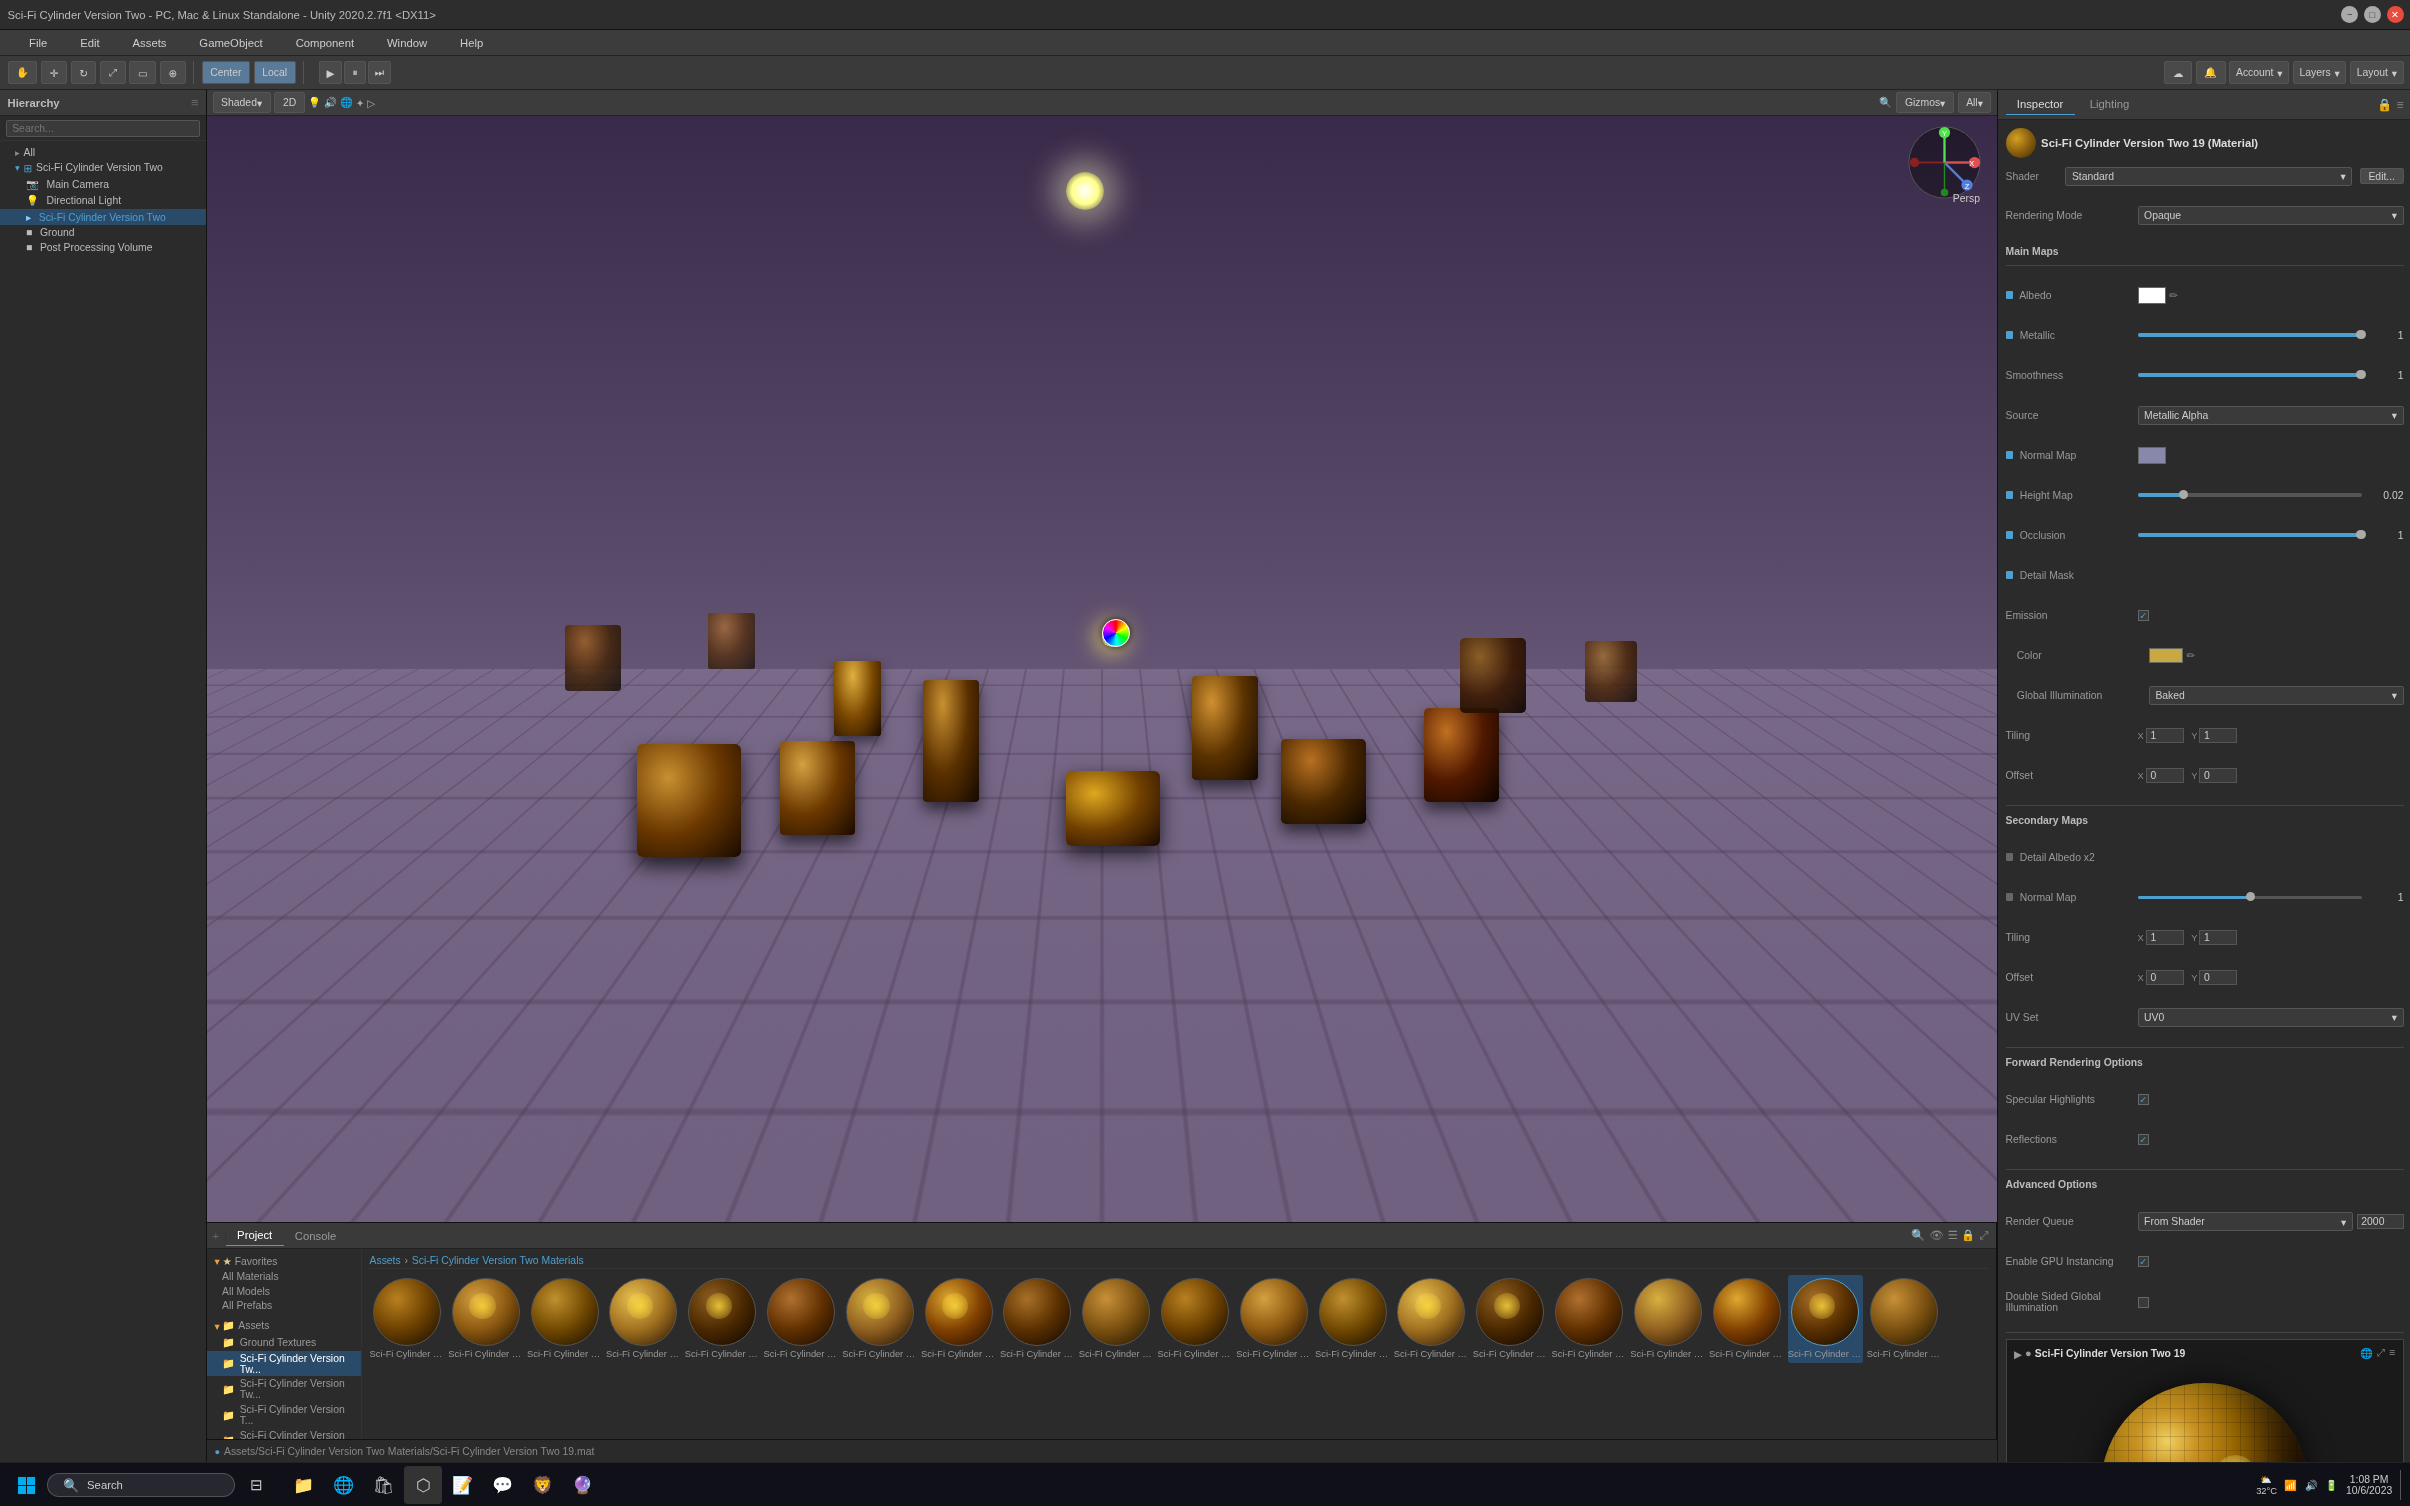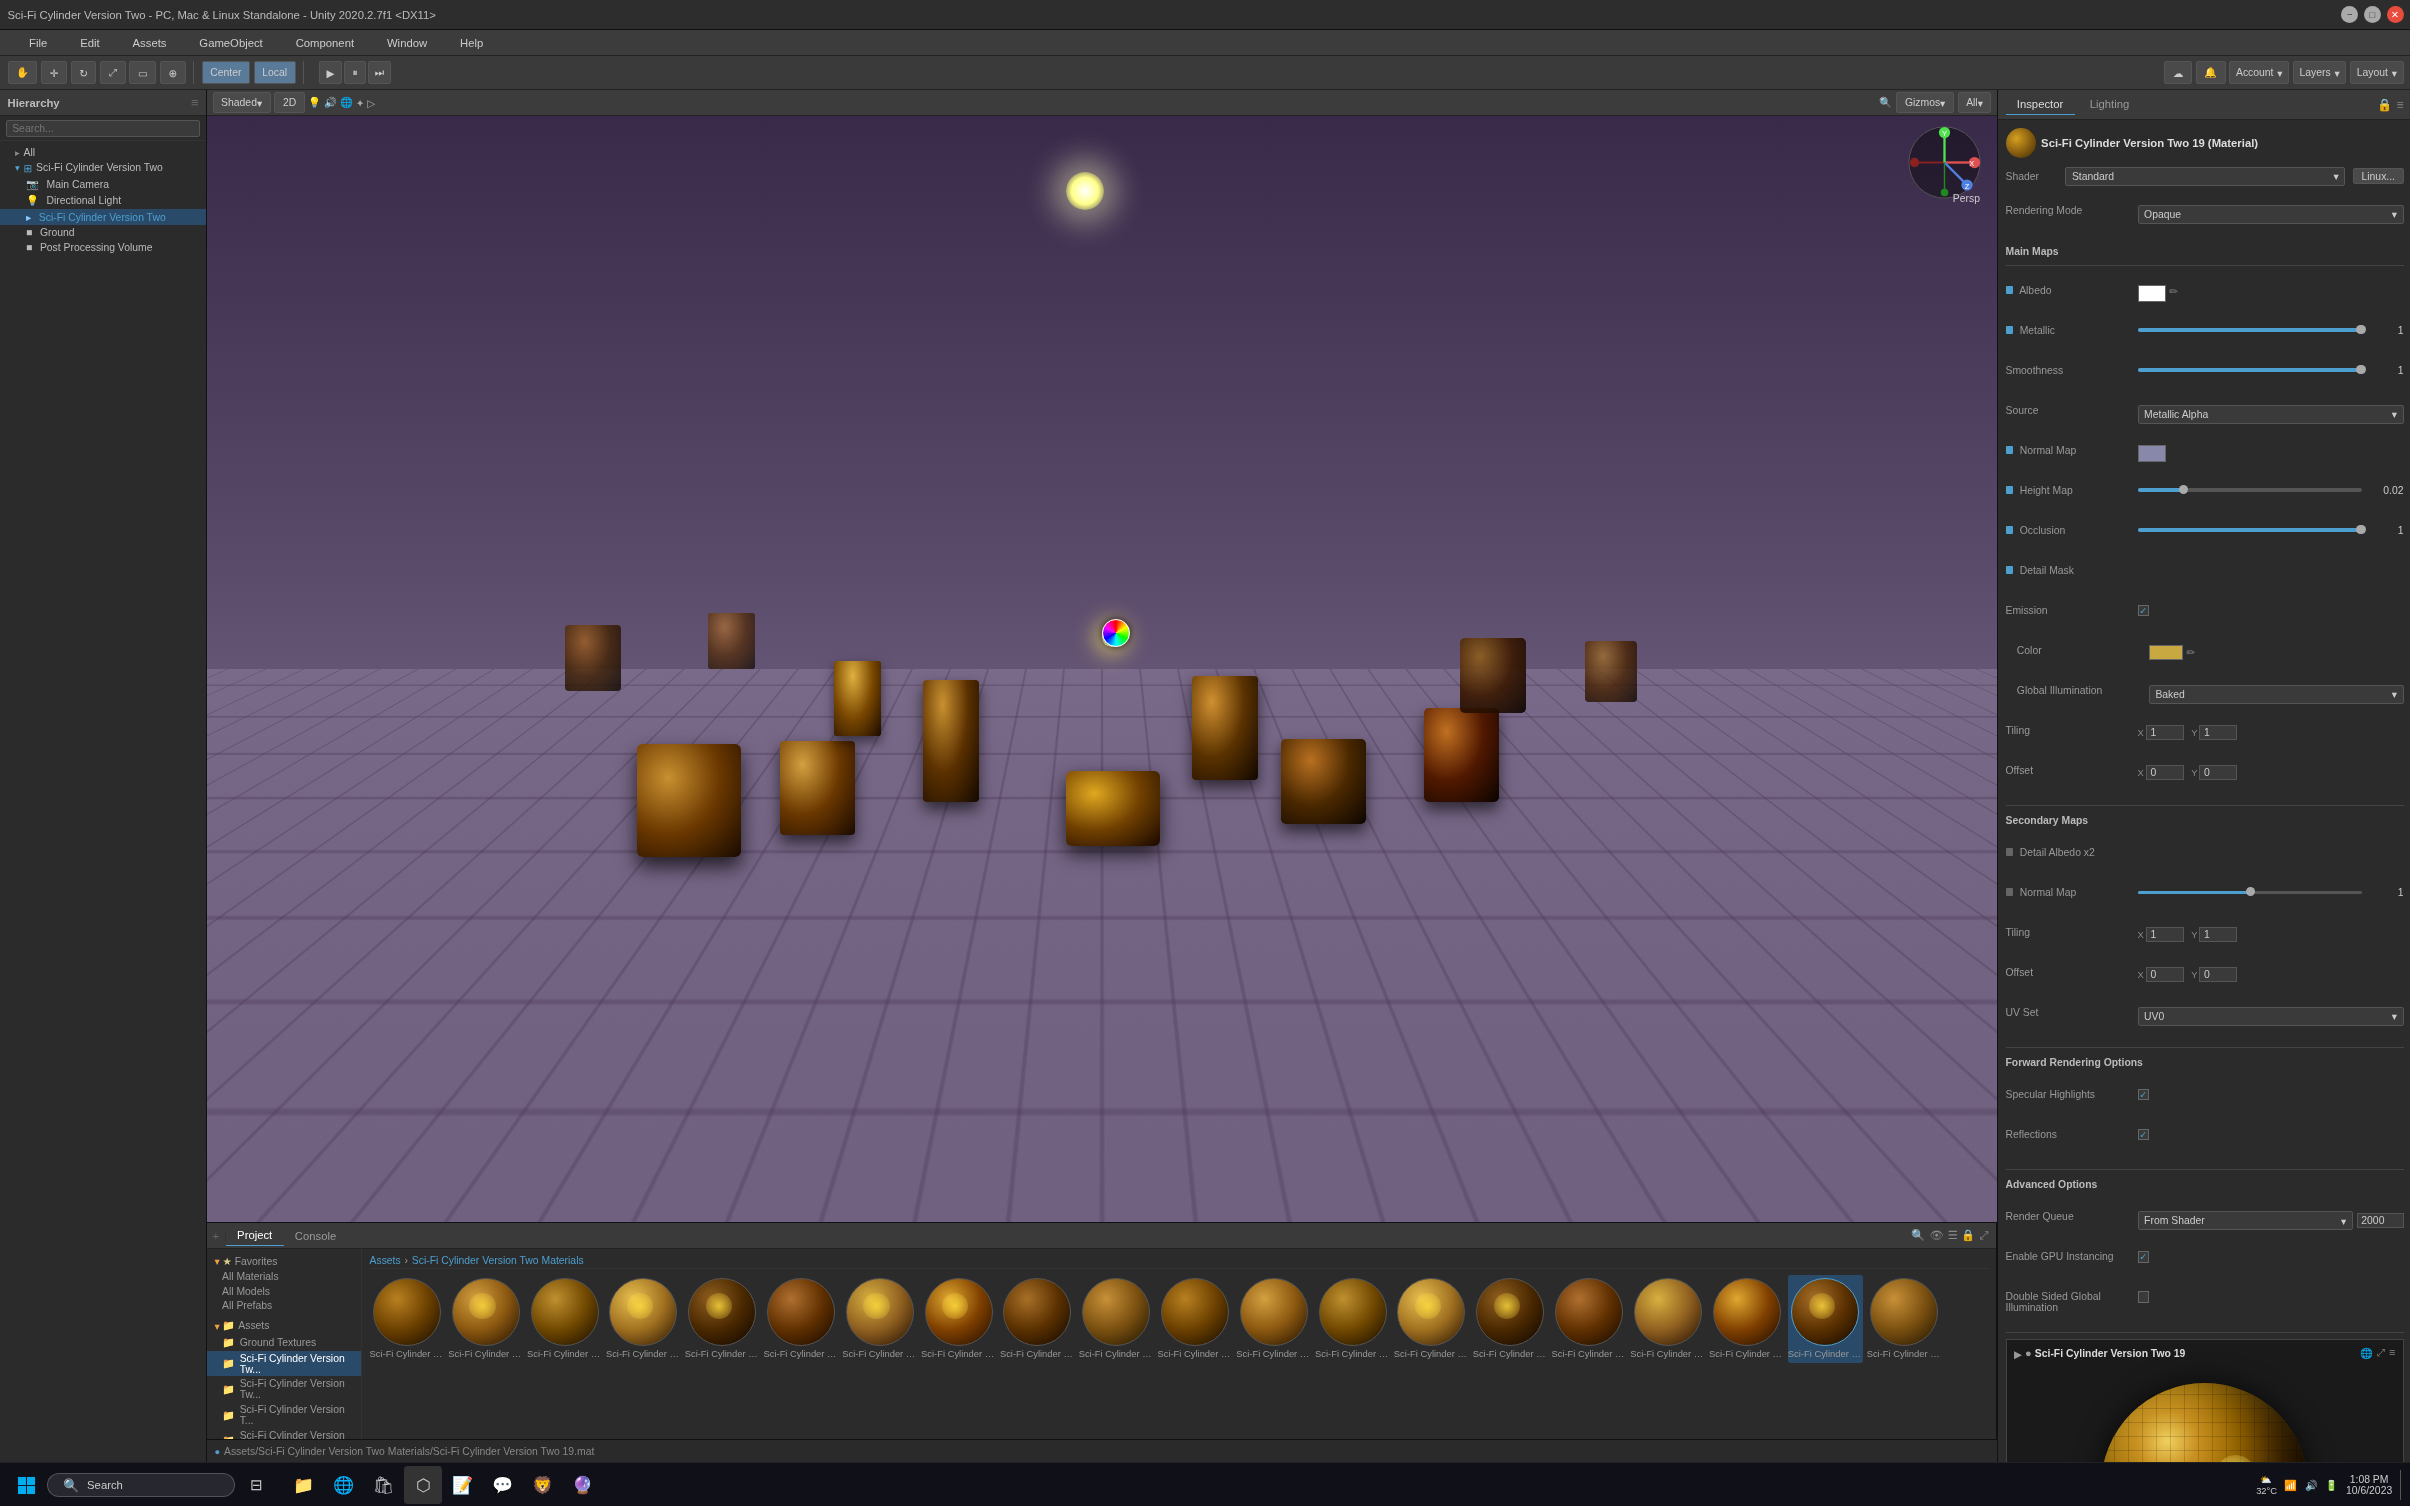--- a/index.html
+++ b/index.html
@@ -35,21 +35,21 @@
     #scene-tabs { background: #3a3a3a; height: 26px; display: flex; align-items: center; border-bottom: 0.9px solid #222; }
     .scene-tab { padding: 3.8px 15px; font-size: 11.3px; color: #999; cursor: pointer; border-right: 0.9px solid #333; }
     .scene-tab.active { background: #2b2b2b; color: #fff; }
     #scene-toolbar { background: #3c3c3c; height: 26px; display: flex; align-items: center; padding: 0 5.6px; gap: 3.8px; border-bottom: 0.9px solid #222; }
     .scene-tool-btn { padding: 1.9px 7.5px; font-size: 10.4px; color: #ccc; background: #4a4a4a; border: 0.9px solid #555; border-radius: 1.9px; cursor: pointer; height: 21px; display: flex; align-items: center; }
     #scene-viewport { flex: 1; background: #4a3a5a; position: relative; overflow: hidden; }
     #inspector-tabs { background: #3a3a3a; height: 30px; display: flex; align-items: center; border-bottom: 0.9px solid #222; flex-shrink: 0; }
     .insp-tab { padding: 3.8px 11.3px; font-size: 11.3px; color: #999; cursor: pointer; border-bottom: 1.9px solid transparent; }
     .insp-tab.active { color: #ddd; border-bottom: 1.9px solid #4d9fcf; }
     #inspector-content { padding: 5.6px 7.5px; flex: 1; overflow-y: auto; }
-    .insp-row { display: flex; align-items: flex-start; margin: 19px 0; min-height: 21px; }
+    .insp-row { display: flex; align-items: center; margin: 19px 0; min-height: 21px; }
     .insp-label { color: #999; font-size: 10.4px; width: 132px; flex-shrink: 0; }
     .insp-dropdown { background: #3a3a3a; border: 0.9px solid #555; color: #ccc; padding: 1.9px 5.6px; font-size: 10.4px; border-radius: 1.9px; display: flex; align-items: center; justify-content: space-between; cursor: pointer; height: 19px; flex: 1; }
     .insp-section { font-size: 10.4px; font-weight: 600; color: #bbb; margin: 7.5px 0 3.8px 0; padding: 1.9px 0; }
     .insp-slider-row { display: flex; align-items: center; gap: 3.8px; flex: 1; }
     .insp-slider { flex: 1; height: 2.8px; background: #555; border-radius: 1.9px; position: relative; }
     .insp-slider-fill { height: 100%; background: #4d9fcf; border-radius: 1.9px; }
     .insp-slider-thumb { position: absolute; top: -3.8px; width: 9.4px; height: 9.4px; background: #aaa; border-radius: 50%; cursor: pointer; }
     .insp-num { color: #ccc; font-size: 10.4px; width: 38px; text-align: right; }
     .checkbox { width: 11.3px; height: 11.3px; background: #3a3a3a; border: 0.9px solid #666; display: inline-flex; align-items: center; justify-content: center; font-size: 9.4px; color: #4d9fcf; cursor: pointer; }
     .insp-xy { display: flex; align-items: center; gap: 7.5px; flex: 1; }
@@ -579,21 +579,21 @@
           <div style="width:30px;height:30px;border-radius:50%;background:radial-gradient(circle at 35% 35%, #d4a020, #8b6010, #3a2a00);flex-shrink:0;"></div>
           <span style="font-size:11.3px;color:#ddd;font-weight:600;">Sci-Fi Cylinder Version Two 19 (Material)</span>
         </div>
 
         <div class="shader-row">
           <span class="shader-label">Shader</span>
           <div class="shader-dropdown" style="flex:1;">
             <span>Standard</span>
             <span>▾</span>
           </div>
-          <button class="edit-btn" style="margin-left:3.8px;">Linux...</button>
+          <button class="edit-btn" style="margin-left:3.8px;">Edit...</button>
         </div>
 
         <div class="insp-row">
           <span class="insp-label">Rendering Mode</span>
           <div class="insp-dropdown">
             <span>Opaque</span>
             <span>▾</span>
           </div>
         </div>
 

